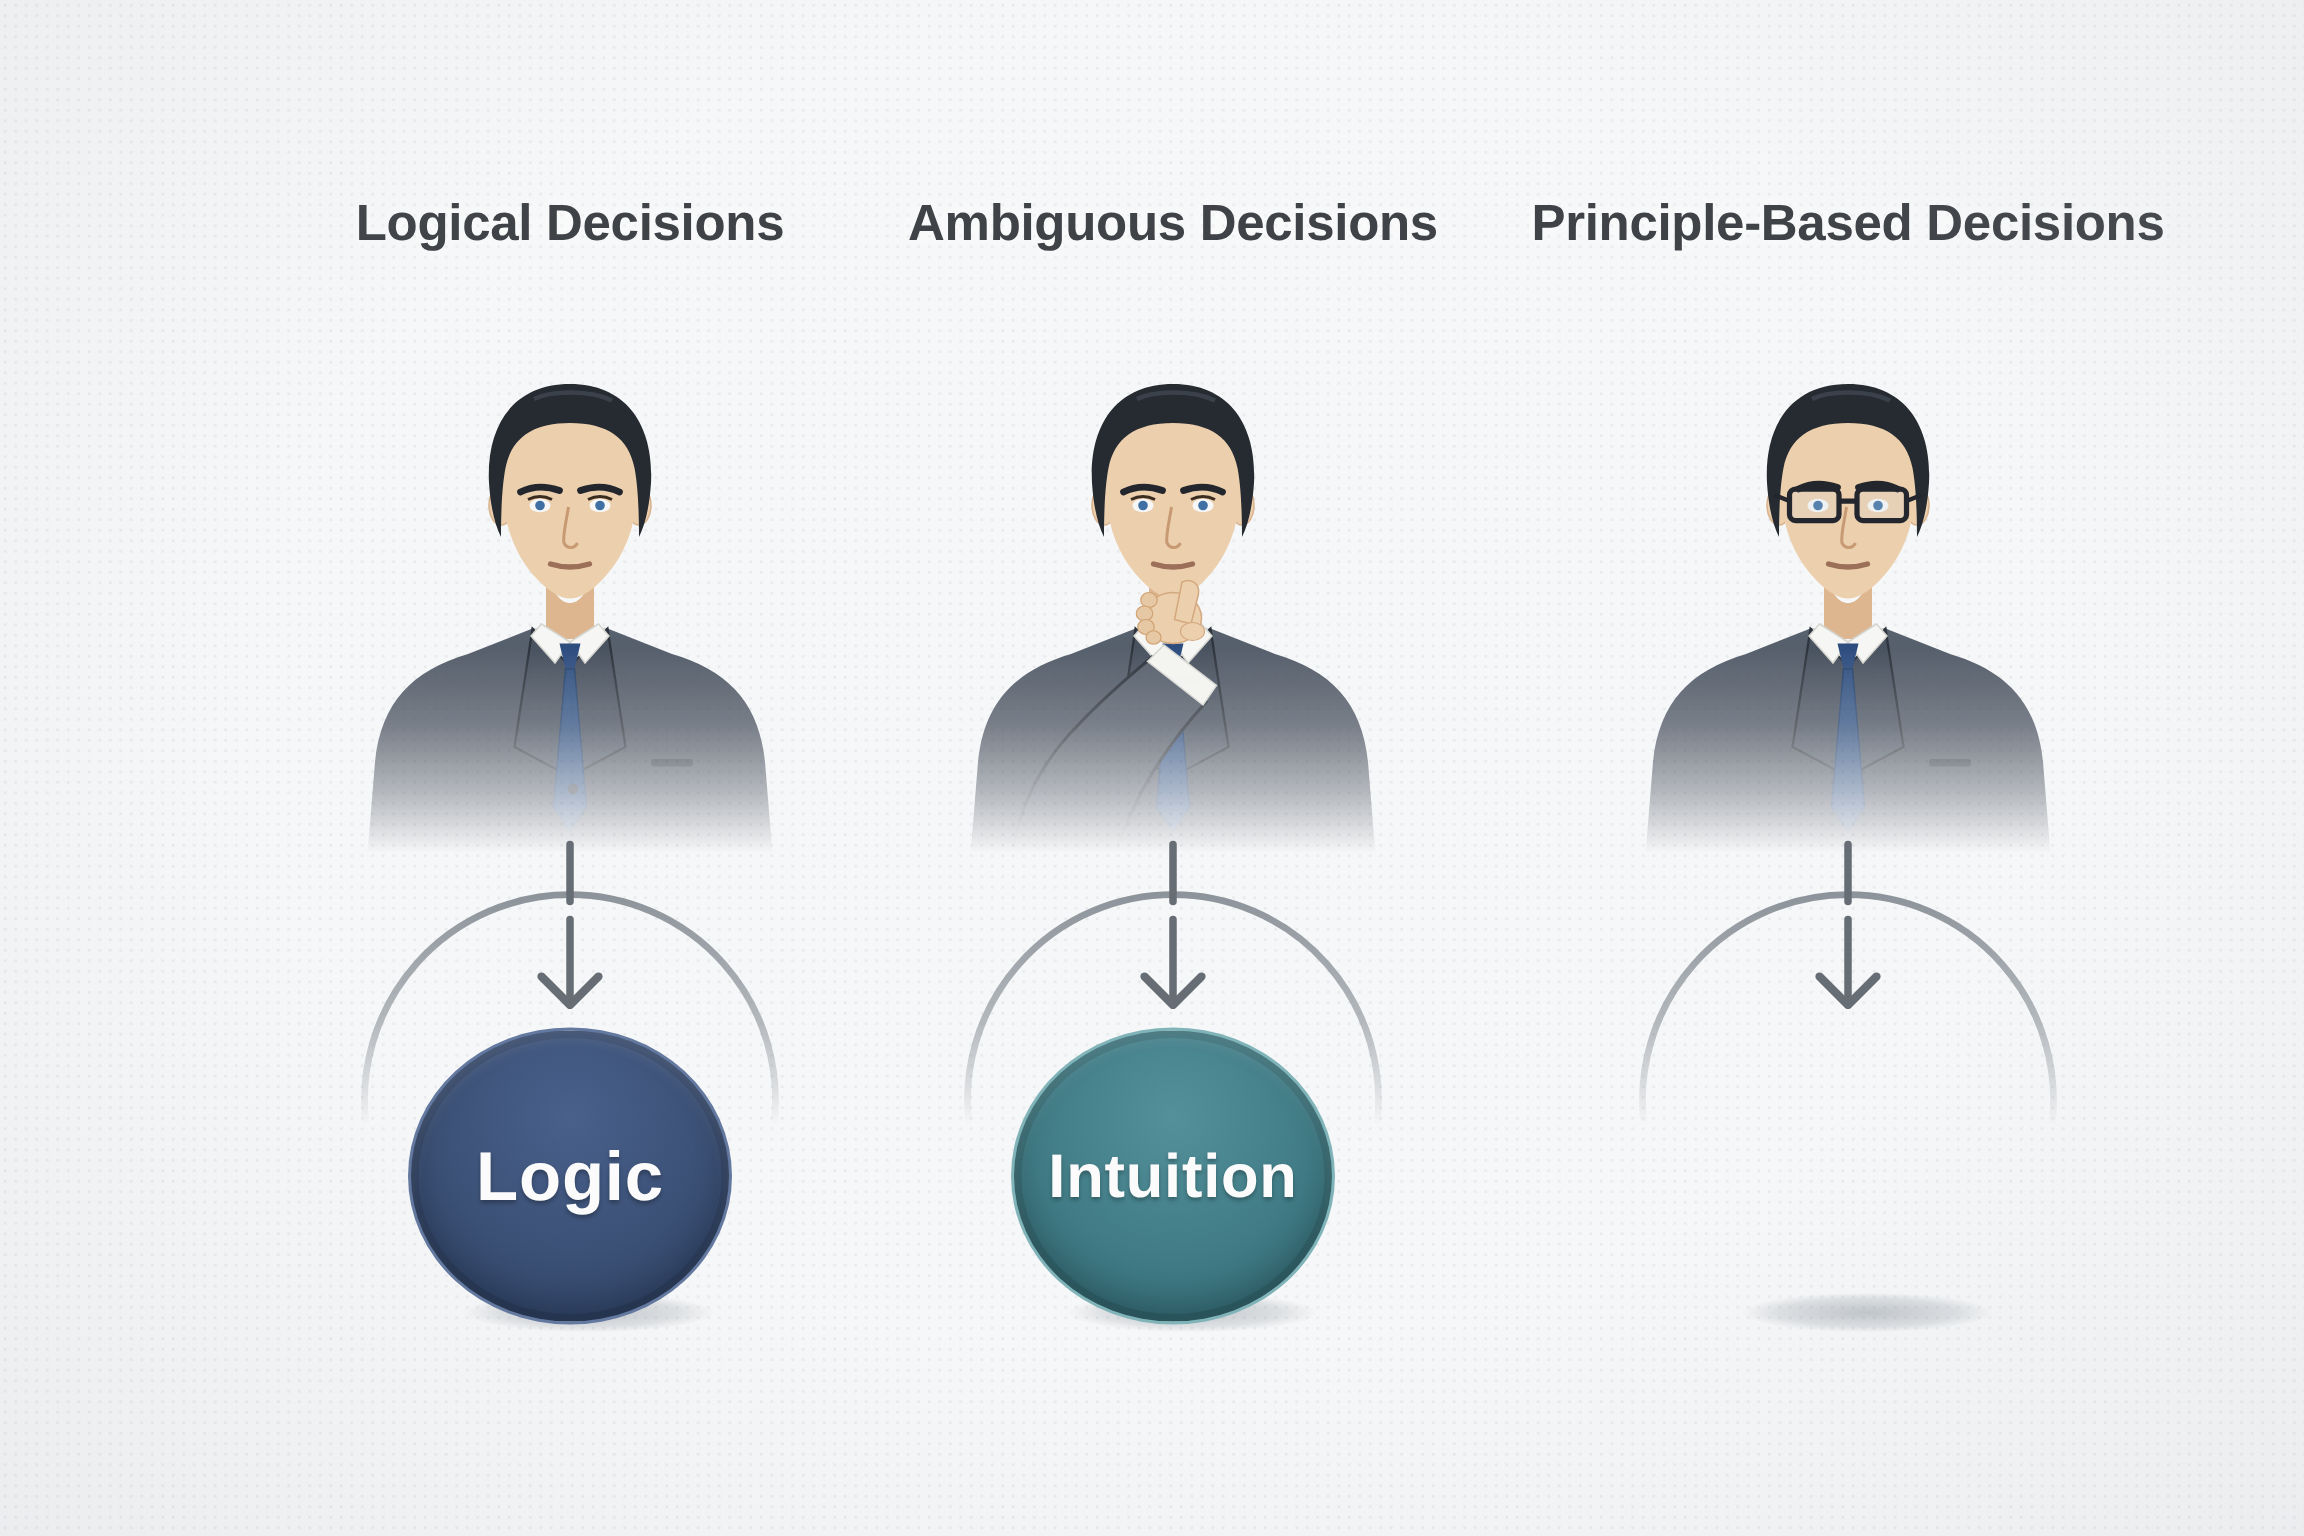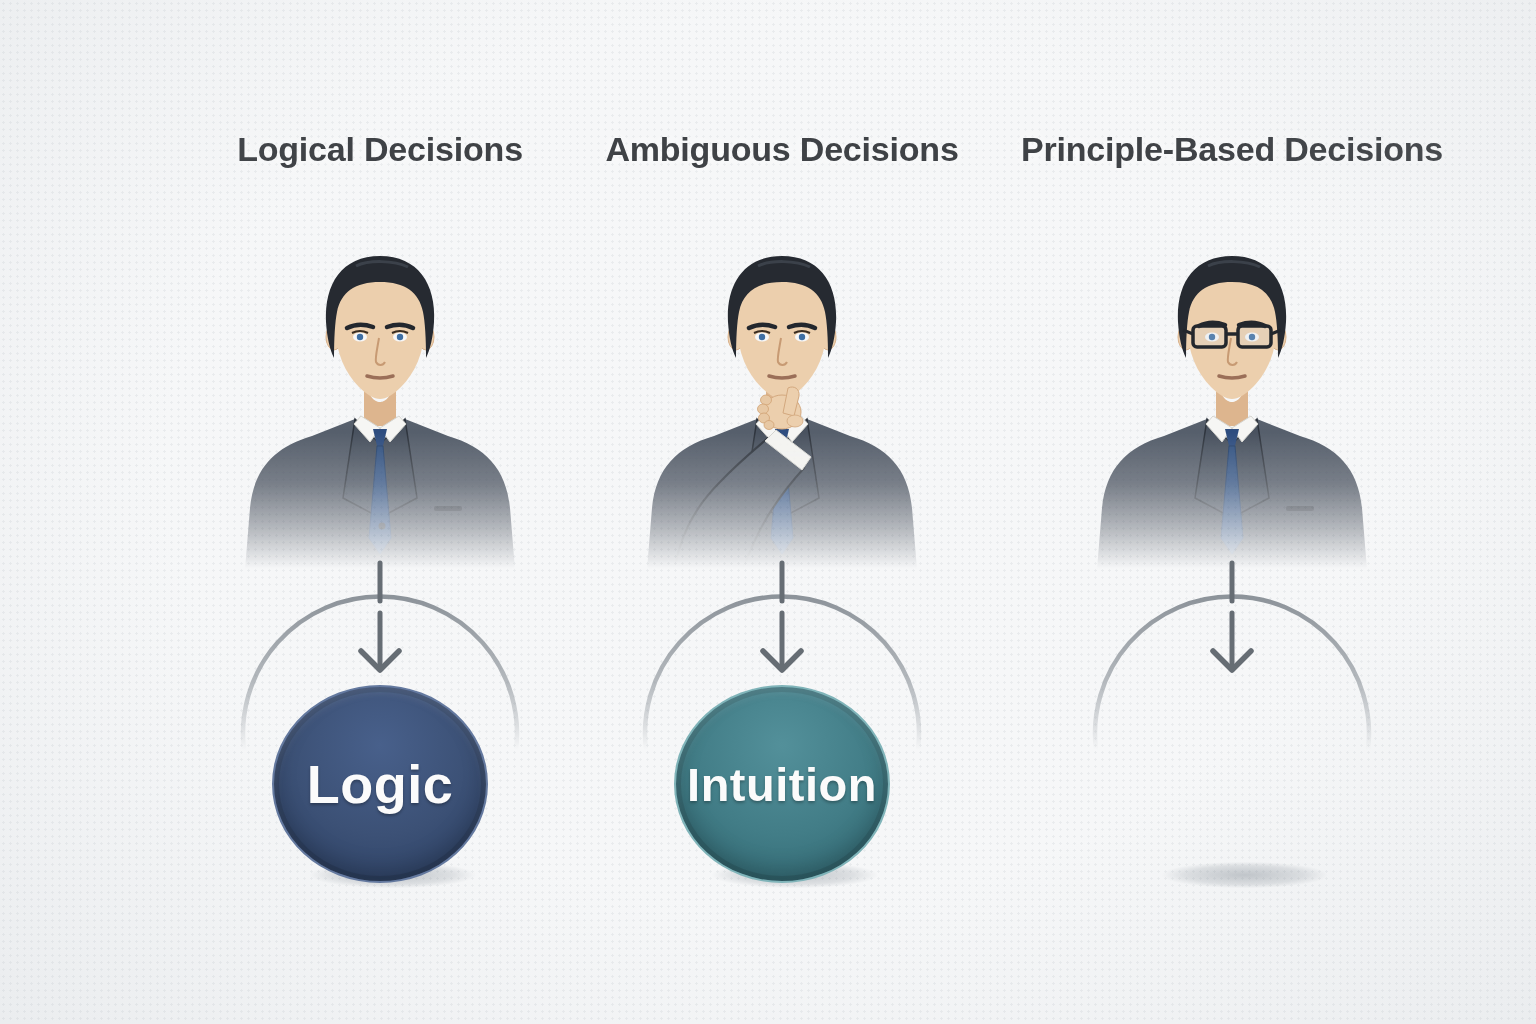--- a/index.html
+++ b/index.html
@@ -19,23 +19,23 @@
   .figure{position:absolute;top:210px;left:70px;width:300px;height:370px;}
   .connector{position:absolute;top:556px;left:70px;width:300px;height:212px;}
   .ball{position:absolute;top:685px;left:50%;transform:translateX(-50%);
     width:212px;height:194px;border-radius:50%;
     display:flex;align-items:center;justify-content:center;
     background:radial-gradient(circle at 50% 30%,var(--c1) 0%,var(--c2) 52%,var(--c3) 100%);
     border:2px solid var(--rim);
     box-shadow:inset 0 0 0 5px rgba(0,0,0,0.10), inset 0 -10px 22px rgba(0,0,0,0.22),
                inset 0 5px 10px rgba(255,255,255,0.14);
     z-index:3;}
-  .ball-label{color:#fbfbfb;font-weight:700;font-size:54px;letter-spacing:0.5px;
+  .ball-label{color:#fbfbfb;font-weight:700;font-size:46px;letter-spacing:0.5px;
     text-shadow:0 2px 3px rgba(0,0,0,0.28);}
-  .col-2 .ball-label{font-size:47px;}
+  .col-2 .ball-label{font-size:41px;}
   .ball-shadow{position:absolute;top:858px;left:50%;transform:translateX(-44%);
     width:214px;height:34px;border-radius:50%;
     background:radial-gradient(closest-side,rgba(110,120,130,0.38),rgba(110,120,130,0.18) 55%,rgba(110,120,130,0) 78%);
     z-index:1;}
 </style>
 </head>
 <body>
 
 <div class="canvas" style="--bg: #f6f7f8;">
 

